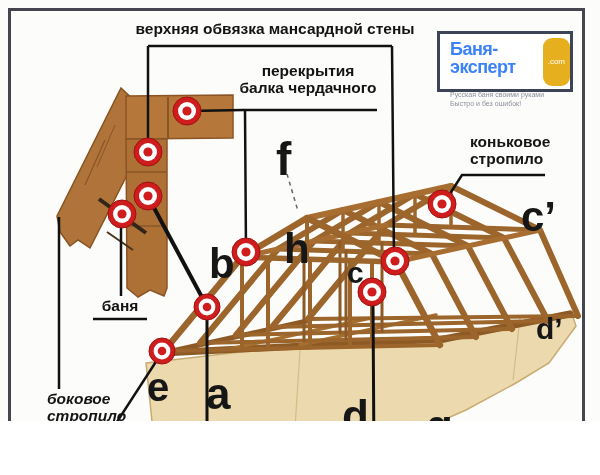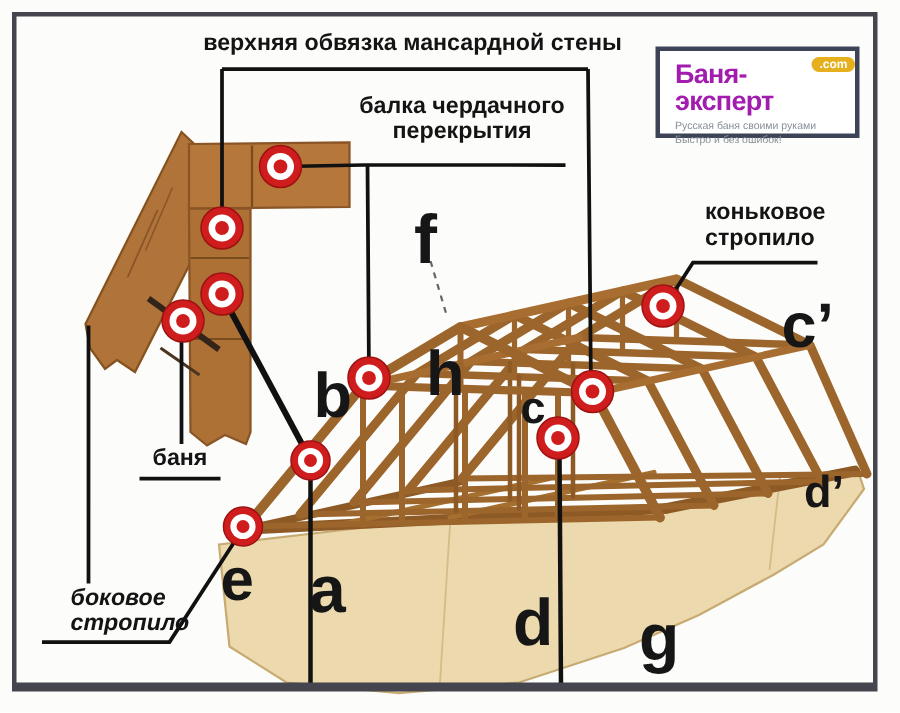--- a/index.html
+++ b/index.html
@@ -1,17 +1,17 @@
 <!DOCTYPE html>
 <html><head>
 <meta charset="utf-8">
 <style>
   html,body{margin:0;padding:0;background:#ffffff;}
   .stage{
-    position:relative;width:600px;height:475px;background:#fcfcfa;
+    position:relative;width:600px;height:421px;background:#fcfcfa;
     font-family:"Liberation Sans", sans-serif;overflow:hidden;
   }
   .border-rect{
     position:absolute;left:8px;top:8px;width:577px;height:453px;
     border:3px solid #45454f;border-bottom-width:6px;box-sizing:border-box;
     pointer-events:none;
   }
   svg.diagram{position:absolute;left:0;top:0;}
   .lbl{
     position:absolute;color:#141414;font-weight:700;font-size:15.5px;line-height:1.12;
@@ -22,25 +22,25 @@
     position:absolute;color:#161616;font-weight:700;line-height:1;
   }
   
   .logo{
     position:absolute;left:437px;top:31px;width:136px;height:61px;
     background:#ffffff;border:3px solid #3d4458;box-sizing:border-box;
     padding:6px 0 0 10px;
   }
   .logo-brandrow{display:flex;align-items:flex-start;}
   .logo-brand{
-    color:#a21caf;font-weight:700;font-size:18px;letter-spacing:-0.5px;line-height:1;
+    color:#3b82f6;font-weight:700;font-size:18px;letter-spacing:-0.5px;line-height:1;
   }
   .logo-badge{
-    background:#e6af1e;color:#ffffff;font-weight:700;font-size:8px;line-height:1;
-    padding:1px 5px;border-radius:9px;margin-left:2px;margin-top:-2px;
+    background:#e6af1e;color:#ffffff;font-weight:400;font-size:8px;line-height:1;
+    padding:20px 5px;border-radius:9px;margin-left:2px;margin-top:-2px;
   }
   .logo-tagline{color:#8a8f9a;font-size:7px;line-height:1.35;margin-top:4px;}
 </style>
 </head>
 <body>
 
 <div class="stage">
 
   <svg class="diagram" width="600" height="475" viewBox="0 0 600 475">
 
@@ -188,22 +188,22 @@
         <circle cx="162" cy="351" r="13" fill="#cf1d1d" stroke="#9e1111"></circle>
         <circle cx="162" cy="351" r="8.4" fill="#ffffff"></circle>
         <circle cx="162" cy="351" r="4.3" fill="#cf1d1d"></circle>
       </g>
     </g>
   </svg>
 
   <div class="lbl center" style="left:115px;top:20px;width:320px;">верхняя обвязка мансардной стены</div>
 
   <div class="lbl center" style="left:228px;top:62px;width:160px;">
+    <div>перекрытия</div>
     <div>балка чердачного</div>
-    <div>перекрытия</div>
   </div>
 
   <div class="lbl" style="left:470px;top:133px;">
     <div>коньковое</div>
     <div>стропило</div>
   </div>
 
   <div class="lbl center" style="left:90px;top:297px;width:60px;">баня</div>
 
   <div class="lbl" style="left:47px;top:390px;font-style:italic;">

